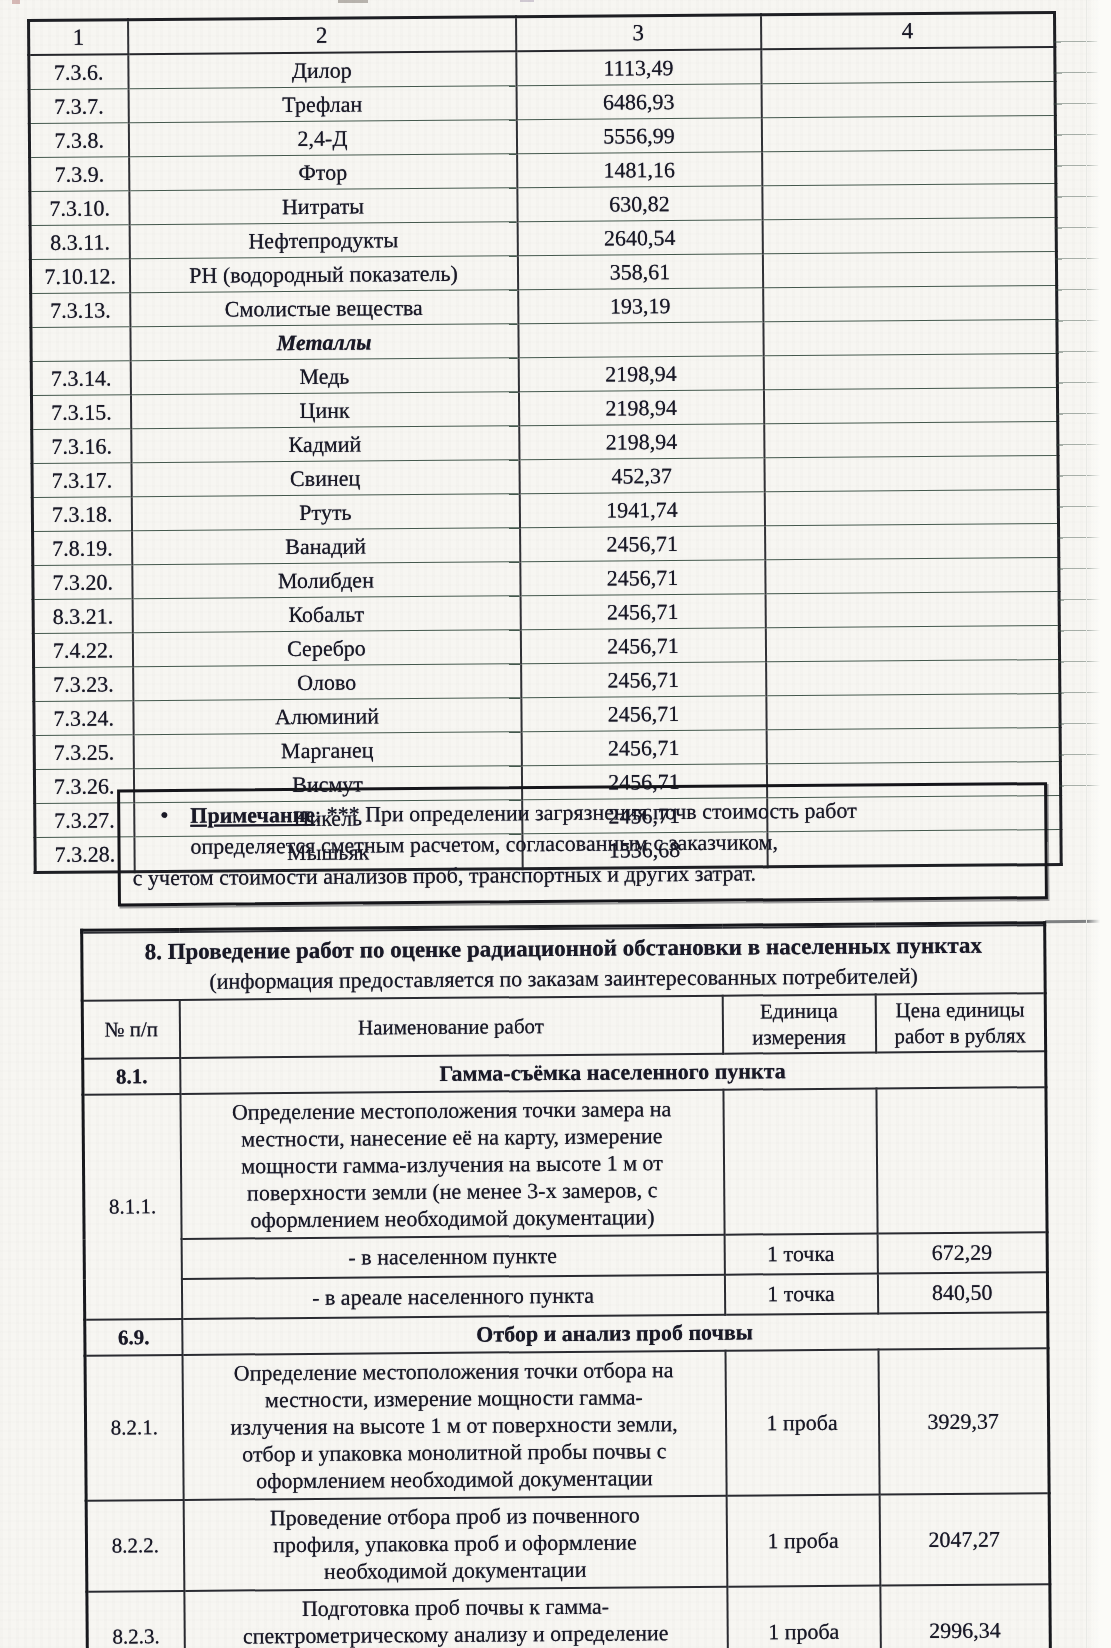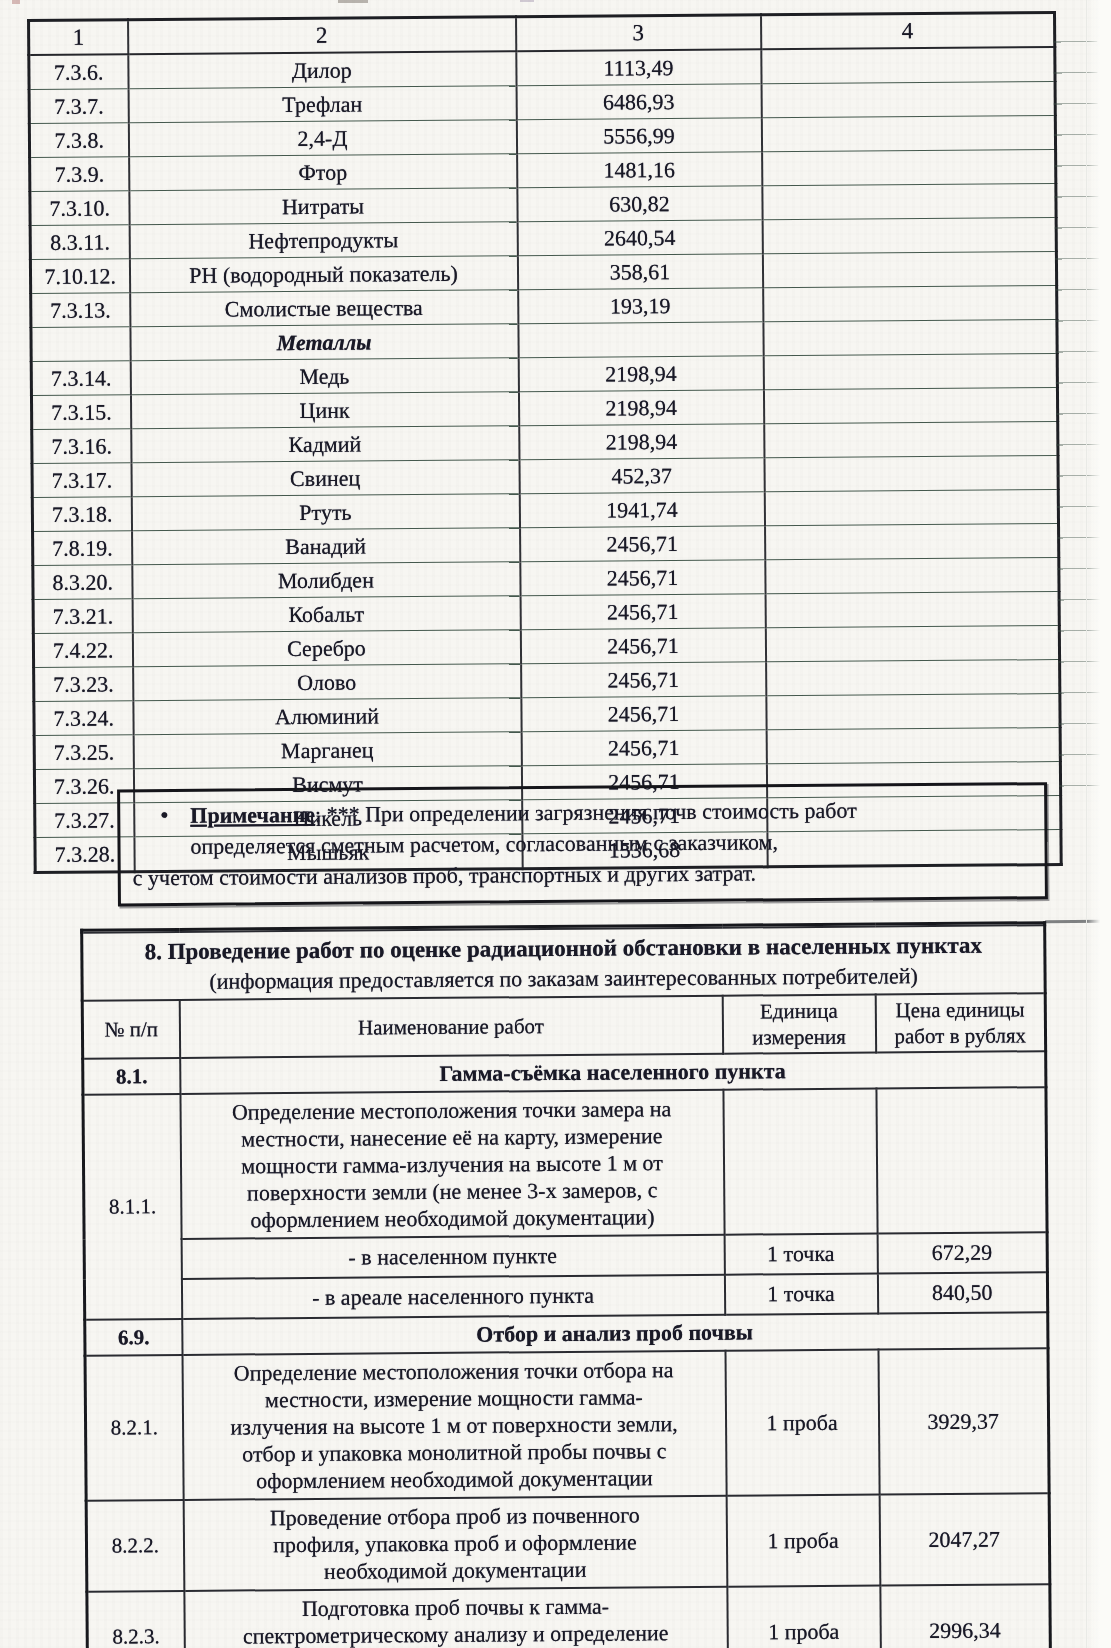--- a/index.html
+++ b/index.html
@@ -194,27 +194,27 @@
           <td class="c-price">1941,74</td>
           <td class="c-extra"></td>
         </tr>
         <tr>
           <td class="c-num">7.8.19.</td>
           <td class="c-name">Ванадий</td>
           <td class="c-price">2456,71</td>
           <td class="c-extra"></td>
         </tr>
         <tr>
-          <td class="c-num">8.3.20.</td>
+          <td class="c-num">7.3.20.</td>
           <td class="c-name">Молибден</td>
           <td class="c-price">2456,71</td>
           <td class="c-extra"></td>
         </tr>
         <tr>
-          <td class="c-num">7.3.21.</td>
+          <td class="c-num">8.3.21.</td>
           <td class="c-name">Кобальт</td>
           <td class="c-price">2456,71</td>
           <td class="c-extra"></td>
         </tr>
         <tr>
           <td class="c-num">7.4.22.</td>
           <td class="c-name">Серебро</td>
           <td class="c-price">2456,71</td>
           <td class="c-extra"></td>
         </tr>

